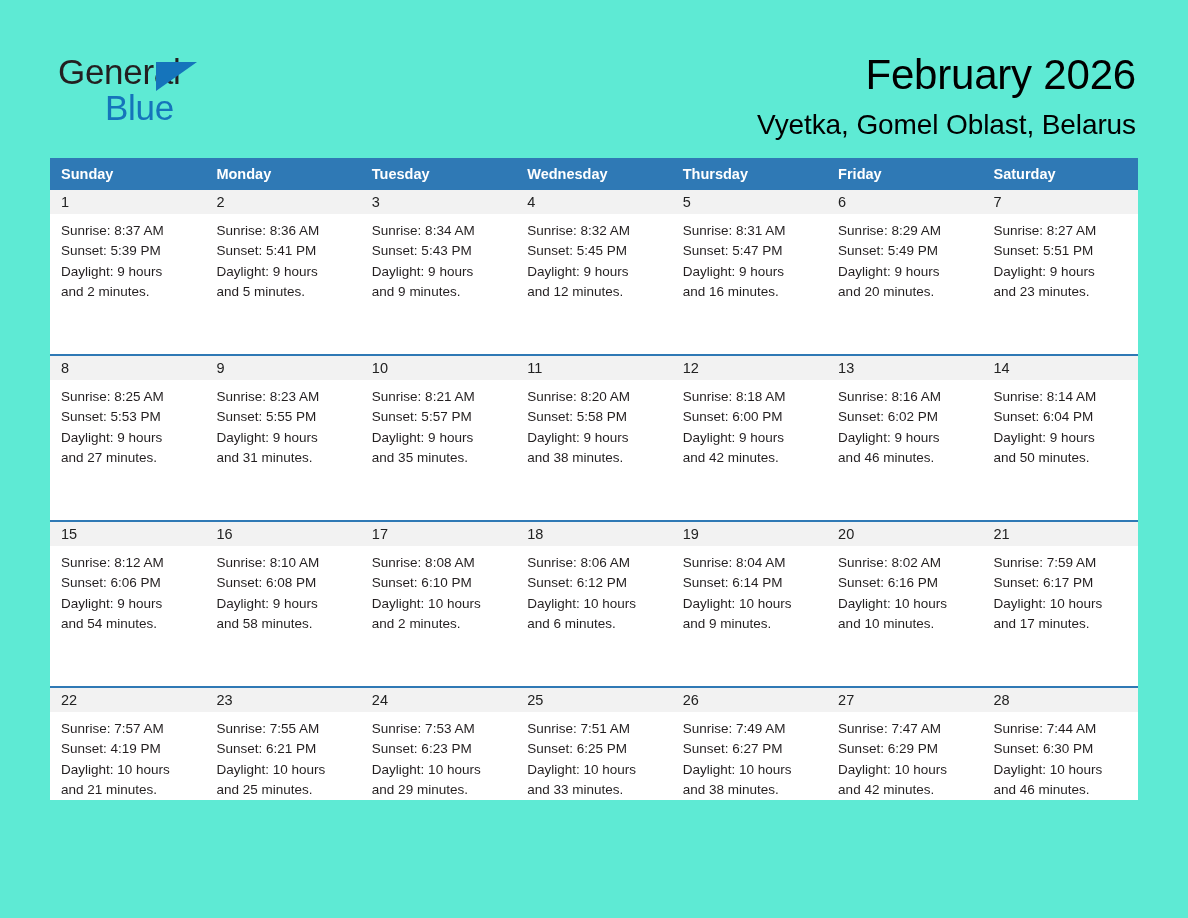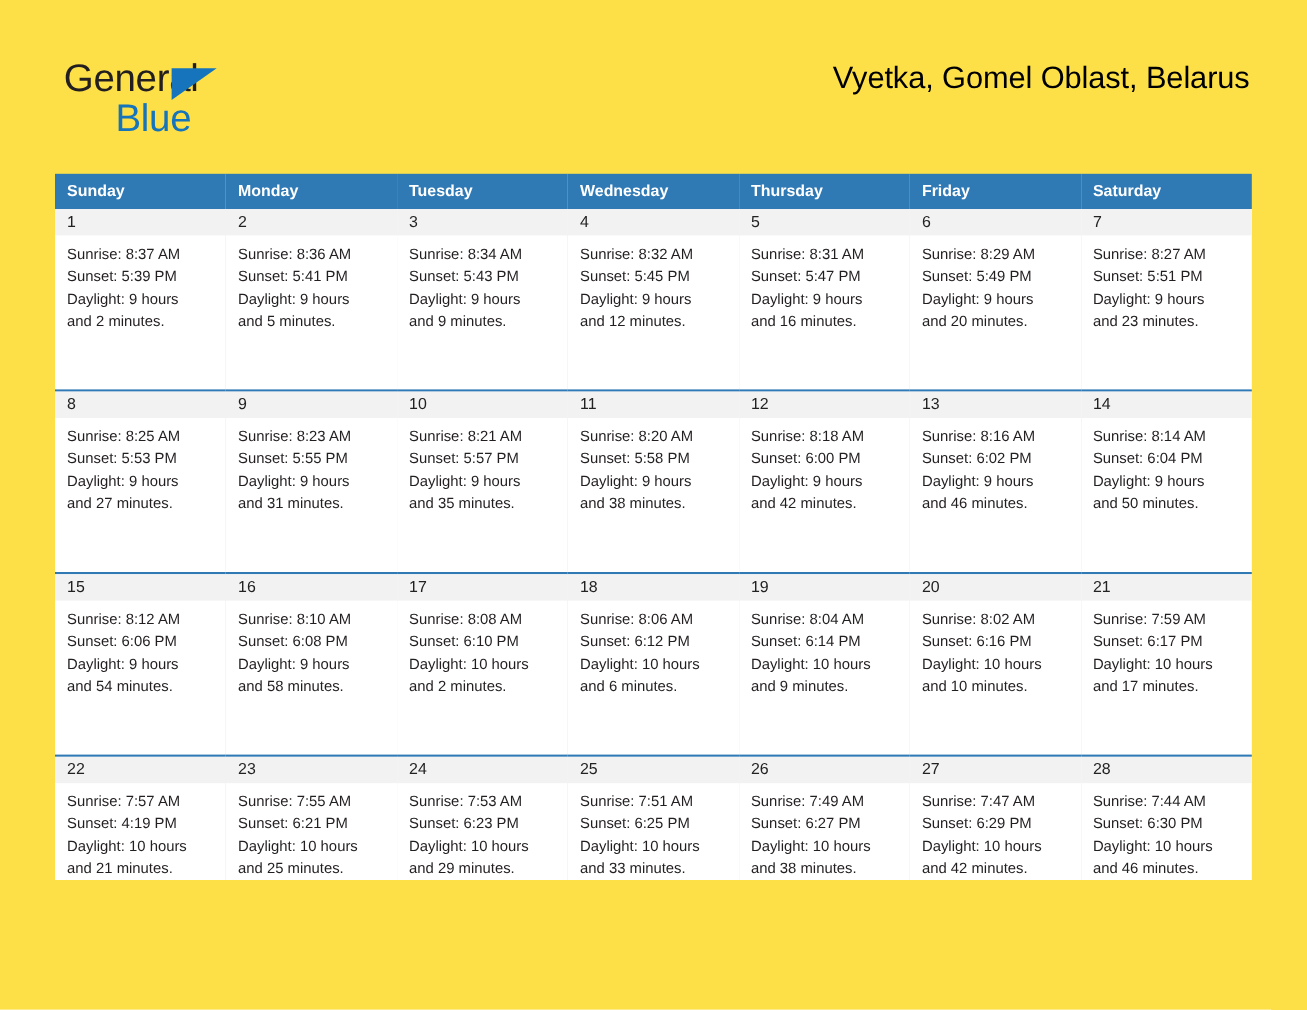--- a/index.html
+++ b/index.html
@@ -8,21 +8,21 @@
     width: 1188px;
     height: 918px;
     background: #ffffff;
     font-family: "Liberation Sans", sans-serif;
   }
 
   .page {
     position: relative;
     width: 1188px;
     height: 918px;
-    background: #fde047;
+    background: #5eead4;
     padding-left: 44px;
   }
 
   
   .header {
     position: absolute;
     left: 0; top: 0;
     width: 1188px;
     height: 150px;
   }
@@ -156,20 +156,21 @@
 
   <div class="header">
 
     <div class="logo">
       <span class="logo-general">General</span>
       <span class="logo-tri"></span>
       <span class="logo-blue">Blue</span>
     </div>
 
     <div class="title-block">
+      <div class="cal-title">February 2026</div>
       <div class="cal-subtitle">Vyetka, Gomel Oblast, Belarus</div>
     </div>
 
   </div>
 
   <table class="calendar">
     <thead>
       <tr>
         <th>Sunday</th>
         <th>Monday</th>

